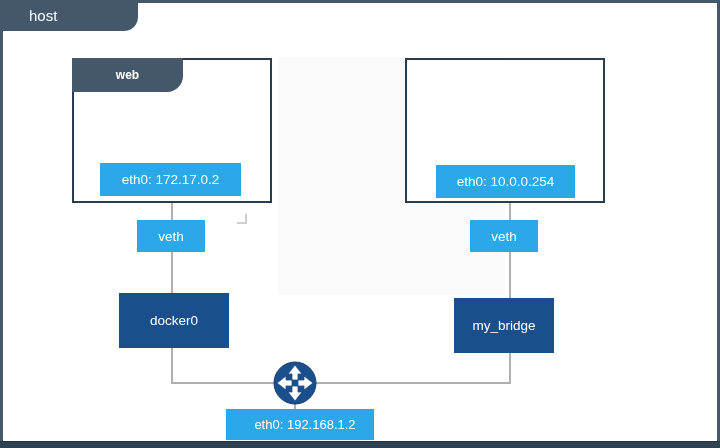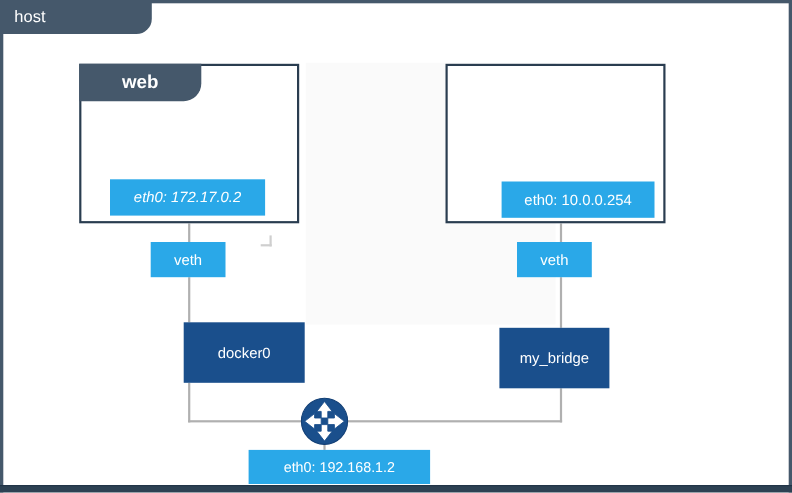--- a/index.html
+++ b/index.html
@@ -7,31 +7,31 @@
     position:relative;width:720px;height:448px;background:#ffffff;
     overflow:hidden;font-family:"Liberation Sans","DejaVu Sans",sans-serif;
     -webkit-font-smoothing:antialiased;
   }
   
   .host-frame{position:absolute;inset:0;border:3px solid #45586b;border-bottom:none;pointer-events:none;}
   .bottom-bar{position:absolute;left:0;right:0;bottom:0;height:6px;background:#2d4153;border-top:1px solid #203245;}
   .host-tab{
     position:absolute;left:0;top:0;width:138px;height:31px;background:#45586b;
     border-bottom-right-radius:14px;color:#fff;font-size:15px;
-    display:flex;align-items:center;padding-left:13px;box-sizing:border-box;
+    display:flex;align-items:center;padding-left:29px;box-sizing:border-box;
   }
   
   .center-tint{position:absolute;left:278px;top:57px;width:227px;height:238px;background:#fafafa;}
   .corner-artifact{position:absolute;left:237px;top:214px;width:8px;height:8px;
     border-right:2px solid #cfcfcf;border-bottom:2px solid #cfcfcf;}
   
   .container-box{position:absolute;width:200px;height:145px;background:#ffffff;
     border:2px solid #2a3d50;box-sizing:border-box;}
   .container-tab{position:absolute;height:34px;background:#45586b;border-bottom-right-radius:16px;
-    color:#fff;font-size:17px;font-weight:600;display:flex;align-items:center;justify-content:center;}
+    color:#fff;font-size:12px;font-weight:600;display:flex;align-items:center;justify-content:center;}
   
   .blue-box{position:absolute;background:#2aa8e8;color:#fff;display:flex;align-items:center;
     justify-content:center;font-size:13.5px;}
   
   .navy-box{position:absolute;background:#1a4f8c;color:#fff;display:flex;align-items:center;
     justify-content:center;font-size:13.5px;}
   
   .vline{position:absolute;width:2px;background:#b0b0b0;}
   .hline{position:absolute;height:2px;background:#b0b0b0;}
   .router{position:absolute;left:273px;top:361px;width:44px;height:44px;}
@@ -55,54 +55,54 @@
   <div class="vline" style="left:509px;top:203px;height:17px;"></div>
   <div class="vline" style="left:509px;top:252px;height:46px;"></div>
   <div class="vline" style="left:509px;top:353px;height:31px;"></div>
   <div class="hline" style="left:171px;top:382px;width:340px;"></div>
   <div class="vline" style="left:294px;top:400px;height:9px;"></div>
 
   <div class="container-box" style="left:72px;top:58px;"></div>
   <div class="container-tab" style="left:72px;top:58px;width:111px;">
     <span>web</span>
   </div>
-  <div class="blue-box" style="left:100px;top:163px;width:141px;height:33px;font-style:italic;">
+  <div class="blue-box" style="left:100px;top:163px;width:141px;height:33px;">
     <span>eth0: 172.17.0.2</span>
   </div>
 
   <div class="container-box" style="left:405px;top:58px;"></div>
-  <div class="blue-box" style="left:436px;top:165px;width:139px;height:33px;margin-left:20px;">
+  <div class="blue-box" style="left:436px;top:165px;width:139px;height:33px;">
     <span>eth0: 10.0.0.254</span>
   </div>
 
   <div class="blue-box" style="left:137px;top:220px;width:68px;height:32px;">
     <span>veth</span>
   </div>
   <div class="blue-box" style="left:470px;top:220px;width:68px;height:32px;">
     <span>veth</span>
   </div>
 
-  <div class="navy-box" style="left:119px;top:293px;width:110px;height:55px;margin-left:48px;">
+  <div class="navy-box" style="left:119px;top:293px;width:110px;height:55px;">
     <span>docker0</span>
   </div>
   <div class="navy-box" style="left:454px;top:298px;width:100px;height:55px;">
     <span>my_bridge</span>
   </div>
 
   <div class="router">
     <svg viewBox="0 0 44 44" width="44" height="44">
       <circle cx="22" cy="22" r="21" fill="#1a4f8c" stroke="#123f75" stroke-width="1"></circle>
       <g fill="#ffffff" stroke="#1a4f8c" stroke-width="0.8">
         <polygon points="22,4 15,13 19,13 19,19 25,19 25,13 29,13"></polygon>
         <polygon points="22,40 15,31 19,31 19,25 25,25 25,31 29,31" transform="rotate(0 22 22)"></polygon>
         <polygon points="4,22 13,15 13,19 19,19 19,25 13,25 13,29"></polygon>
         <polygon points="40,22 31,15 31,19 25,19 25,25 31,25 31,29"></polygon>
       </g>
     </svg>
   </div>
 
-  <div class="blue-box" style="left:226px;top:409px;width:165px;height:31px;font-size:13px;">
+  <div class="blue-box" style="left:226px;top:409px;width:138px;height:31px;font-size:13px;padding-left:10px;">
     <span>eth0: 192.168.1.2</span>
   </div>
 
   <div class="bottom-bar"></div>
 
 </div>
 
 </body></html>

